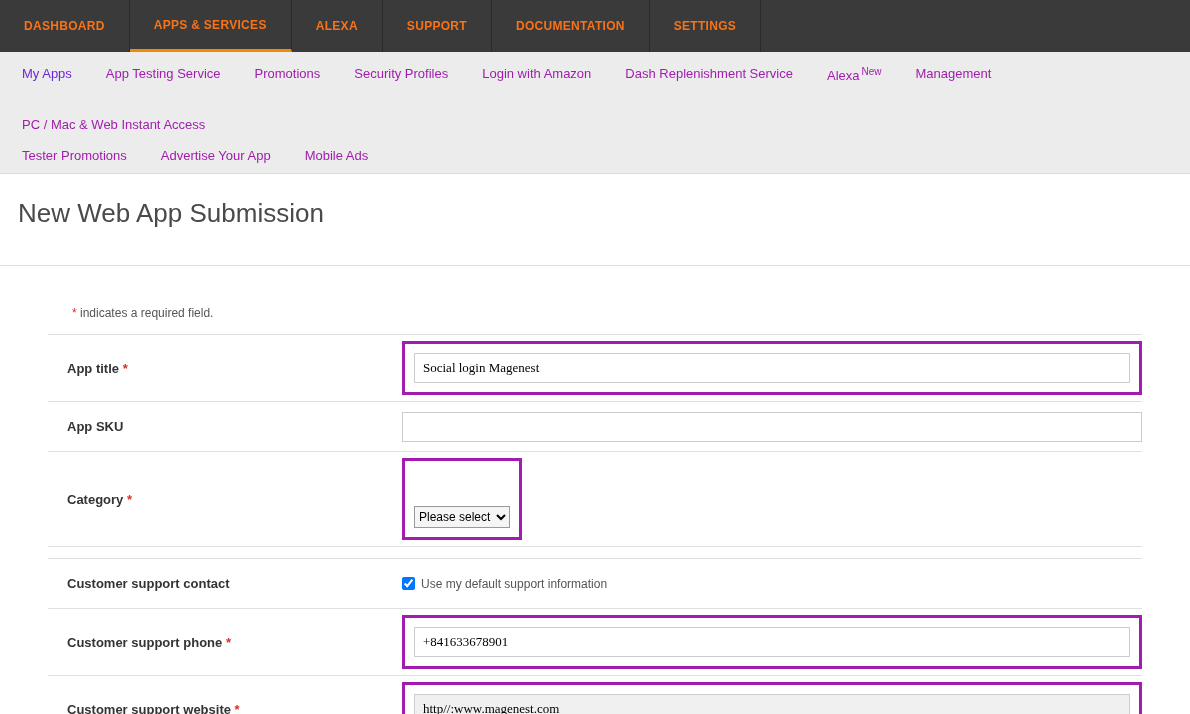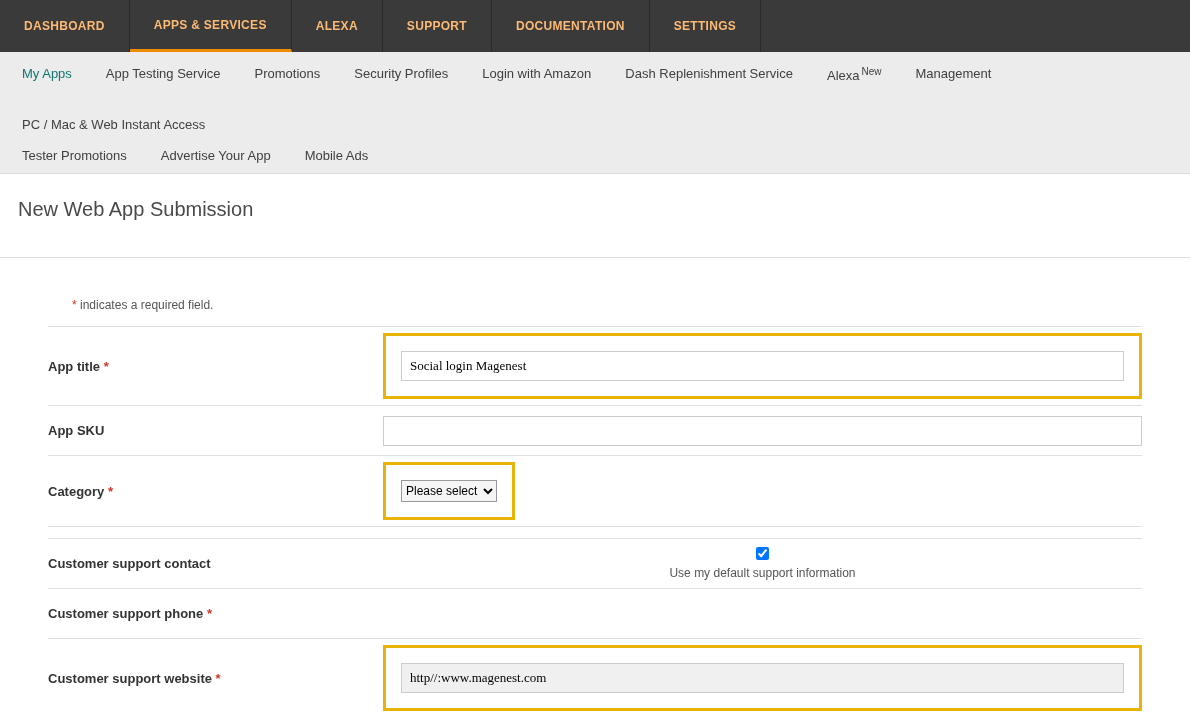--- a/index.html
+++ b/index.html
@@ -4,21 +4,21 @@
   <style>
     * { margin: 0; padding: 0; box-sizing: border-box; }
     body { font-family: Arial, Helvetica, sans-serif; background: #fff; color: #333; }
     
     .top-nav {
       background: #3a3a3a;
       display: flex;
       height: 52px;
     }
     .top-nav-item {
-      color: #fdba74;
+      color: #f97316;
       font-size: 12px;
       font-weight: bold;
       padding: 0 24px;
       display: flex;
       align-items: center;
       cursor: pointer;
       border-right: 1px solid #2a2a2a;
       letter-spacing: 0.3px;
     }
     .top-nav-item.active {
@@ -31,30 +31,30 @@
       border-bottom: 1px solid #dcdcdc;
     }
     .sub-nav-row {
       display: flex;
       flex-wrap: wrap;
       gap: 34px;
       margin-bottom: 16px;
     }
     .sub-nav-row:last-child { margin-bottom: 0; }
     .sub-nav-item {
-      color: #404040;
+      color: #a21caf;
       font-size: 13px;
       cursor: pointer;
     }
-    .sub-nav-item.active { color: #0f766e; }
+    .sub-nav-item.active { color: #6d28d9; }
     .sub-nav-item sup { font-size: 10px; margin-left: 2px;}
     
     .page-title {
       padding: 24px 18px 36px;
-      font-size: 20px;
+      font-size: 26px;
       font-weight: 300;
       color: #4a4a4a;
       border-bottom: 1px solid #e0e0e0;
     }
     
     .form-container {
       padding: 40px 48px 20px;
       max-width: 1190px;
     }
     
@@ -72,59 +72,60 @@
       padding: 6px 0;
       border-top: 1px solid #e0e0e0;
       min-height: 50px;
     }
     .form-label {
       width: 335px;
       font-size: 13px;
       font-weight: bold;
       color: #333;
       flex-shrink: 0;
+      margin-left: 19px;
     }
     .form-field {
       flex: 1;
       position: relative;
     }
     
     .text-input {
       width: 100%;
       height: 30px;
       padding: 4px 8px;
       border: 1px solid #ccc;
       font-size: 13px;
       font-family: Georgia, serif;
     }
     .text-input.readonly { background: #f0f0f0; }
     
     .green-highlight {
-      border: 3px solid #eab308;
-      padding: 15px;
+      border: 3px solid #a21caf;
+      padding: 9px;
       display: inline-block;
     }
     .green-highlight.full { display: block; }
     .green-highlight.full .text-input { border: 1px solid #ccc; }
     
     select.category-select {
       width: 96px;
       height: 22px;
       font-size: 12px;
       border: 1px solid #999;
       background: #f5f5f5;
+      margin-top: 36px;
     }
     
     .checkbox-row {
       display: flex;
       align-items: center;
       gap: 6px;
       font-size: 12px;
       color: #555;
-      flex-direction: column;
     }
     .checkbox-row input[type="checkbox"] {
       width: 13px; height: 13px;
     }
     
     .button-row {
       display: flex;
       justify-content: flex-end;
       gap: 10px;
       padding: 20px 0 10px;
@@ -210,20 +211,25 @@
         <span>Use my default support information</span>
       </label>
     </div>
   </div>
 
 
   <div class="form-row">
     <div class="form-label">
       <span>Customer support phone</span> <span class="ast">*</span>
     </div>
+    <div class="form-field">
+      <div class="green-highlight full">
+        <input type="text" class="text-input" value="+841633678901" style="">
+      </div>
+    </div>
   </div>
 
   <div class="form-row">
     <div class="form-label">
       <span>Customer support website</span> <span class="ast">*</span>
     </div>
     <div class="form-field">
       <div class="green-highlight full">
         <input type="text" class="text-input readonly" value="http//:www.magenest.com" style="">
       </div>

